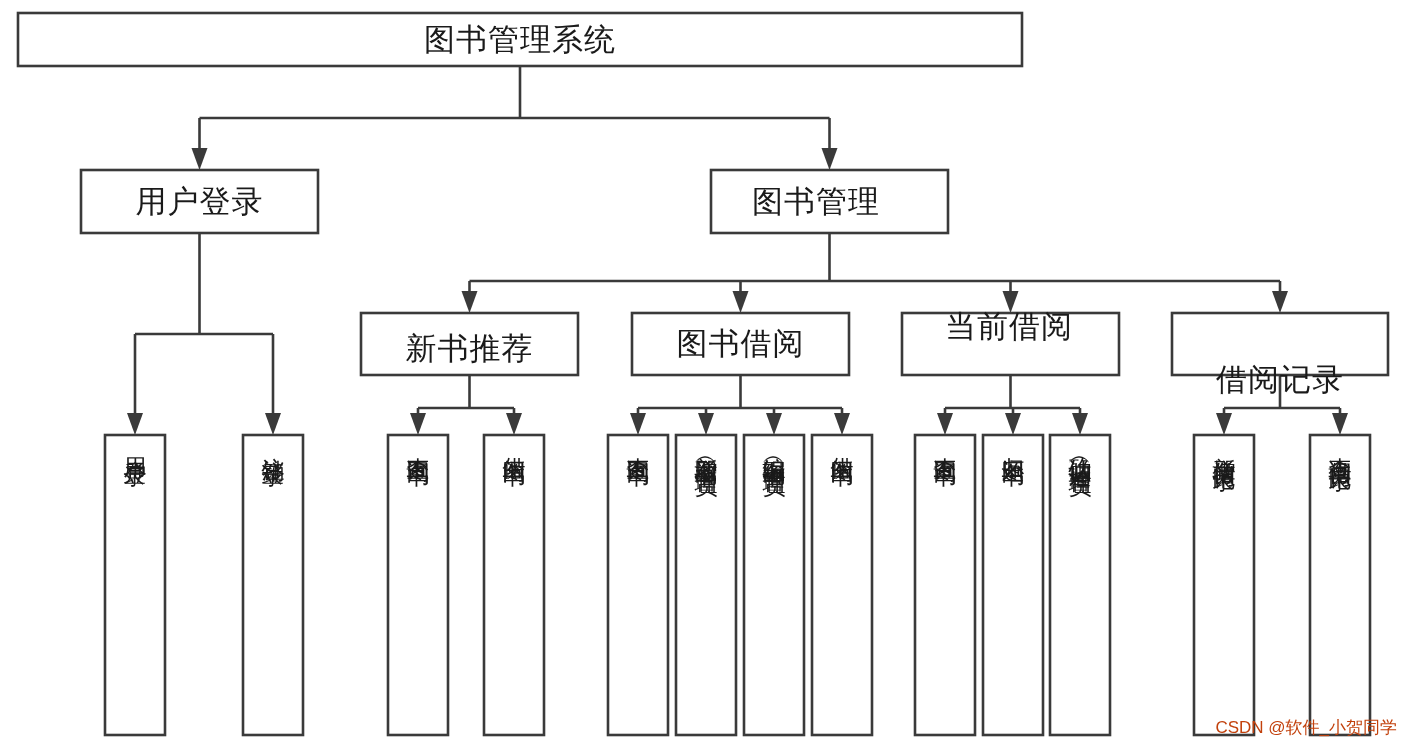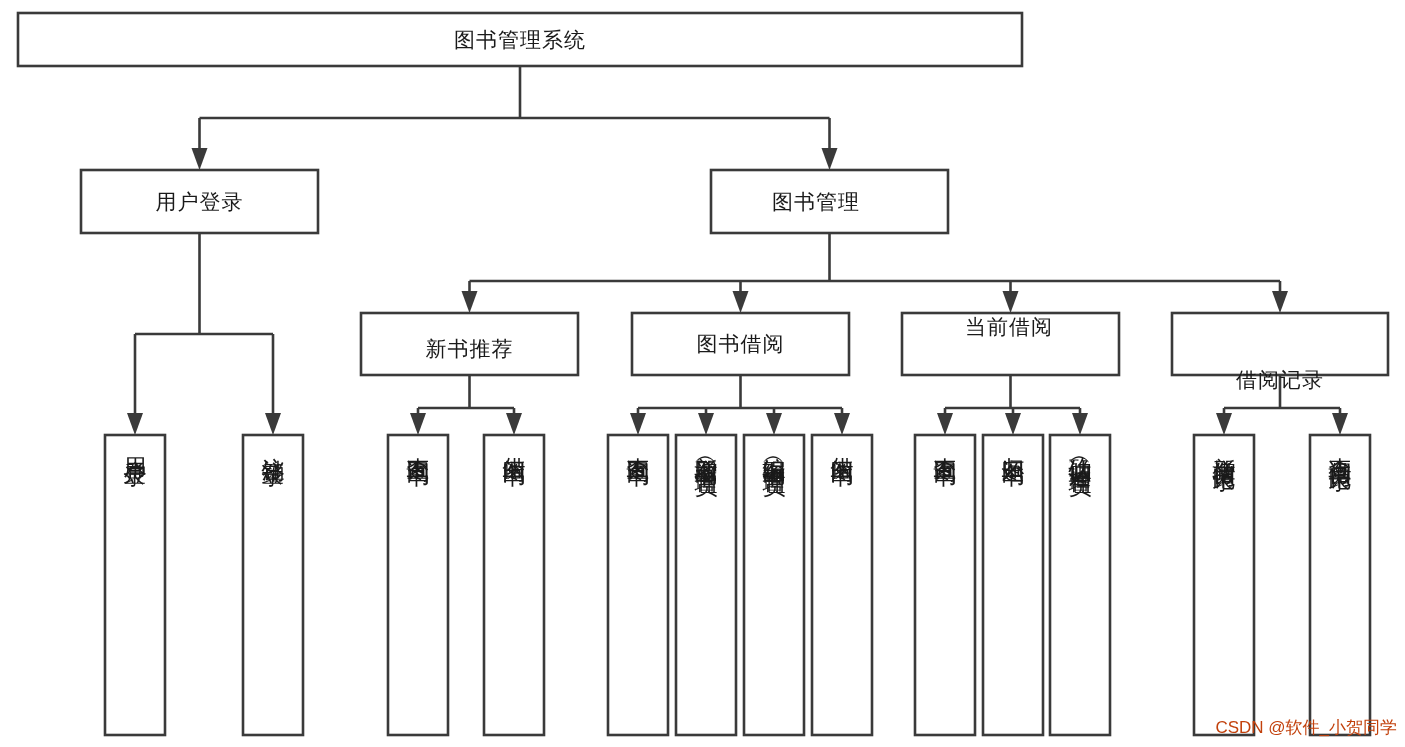--- a/index.html
+++ b/index.html
@@ -63,21 +63,21 @@
   .htext-box {
     position: absolute;
     display: flex;
     align-items: center;
     justify-content: center;
     box-sizing: border-box;
     pointer-events: none;
   }
   .htext {
     font-family: Liberation Sans, sans-serif;
-    font-size: 21px;
+    font-size: 31px;
     color: #1a1a1a;
     letter-spacing: 1px;
     white-space: nowrap;
   }
   #watermark {
     position: absolute;
     right: 8px;
     bottom: 8px;
     font-family: "Liberation Sans", sans-serif;
     font-size: 17px;

